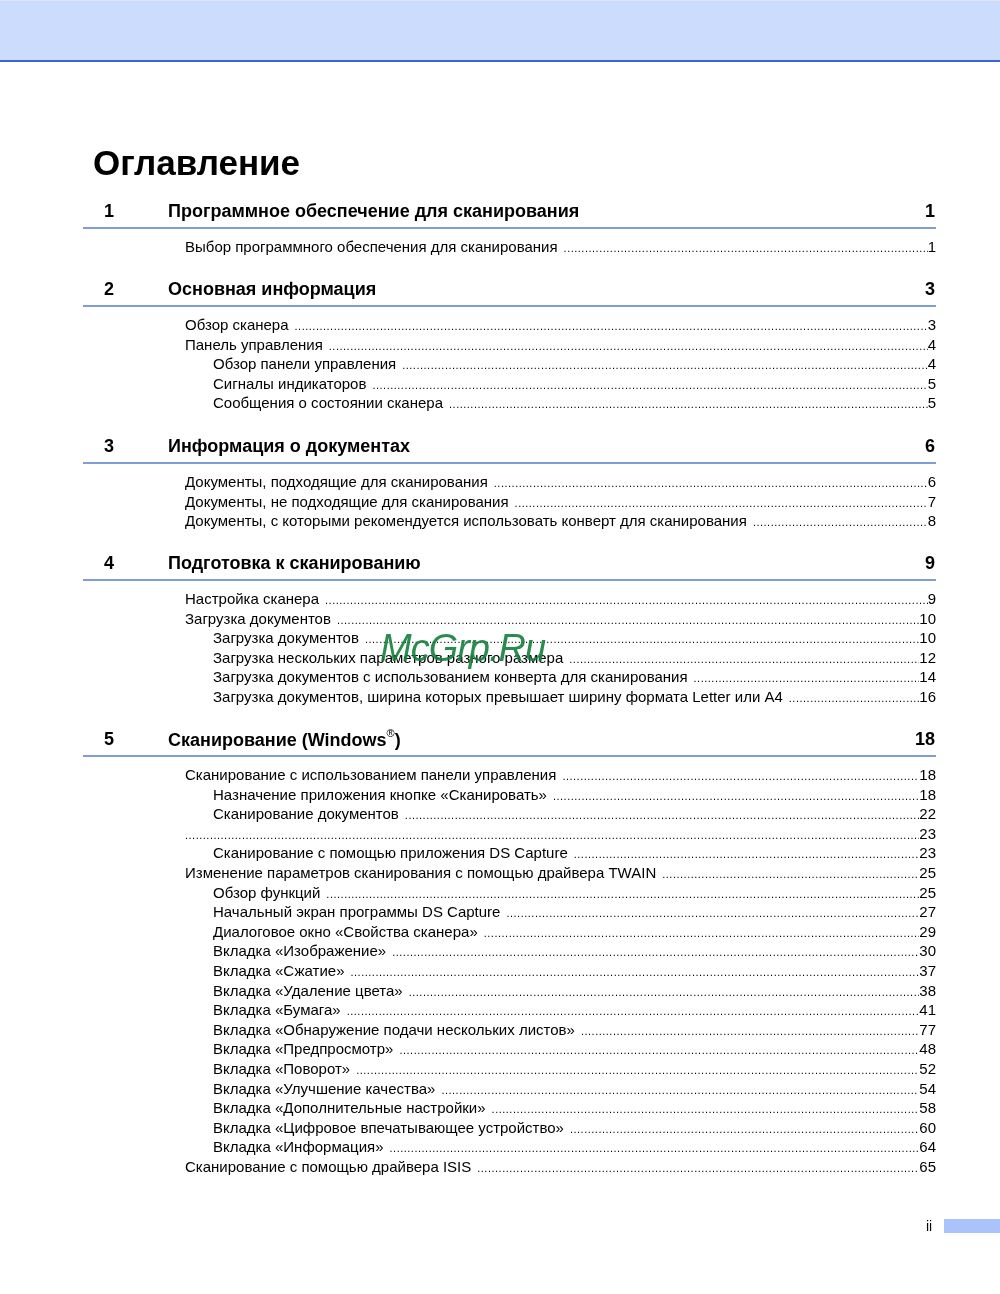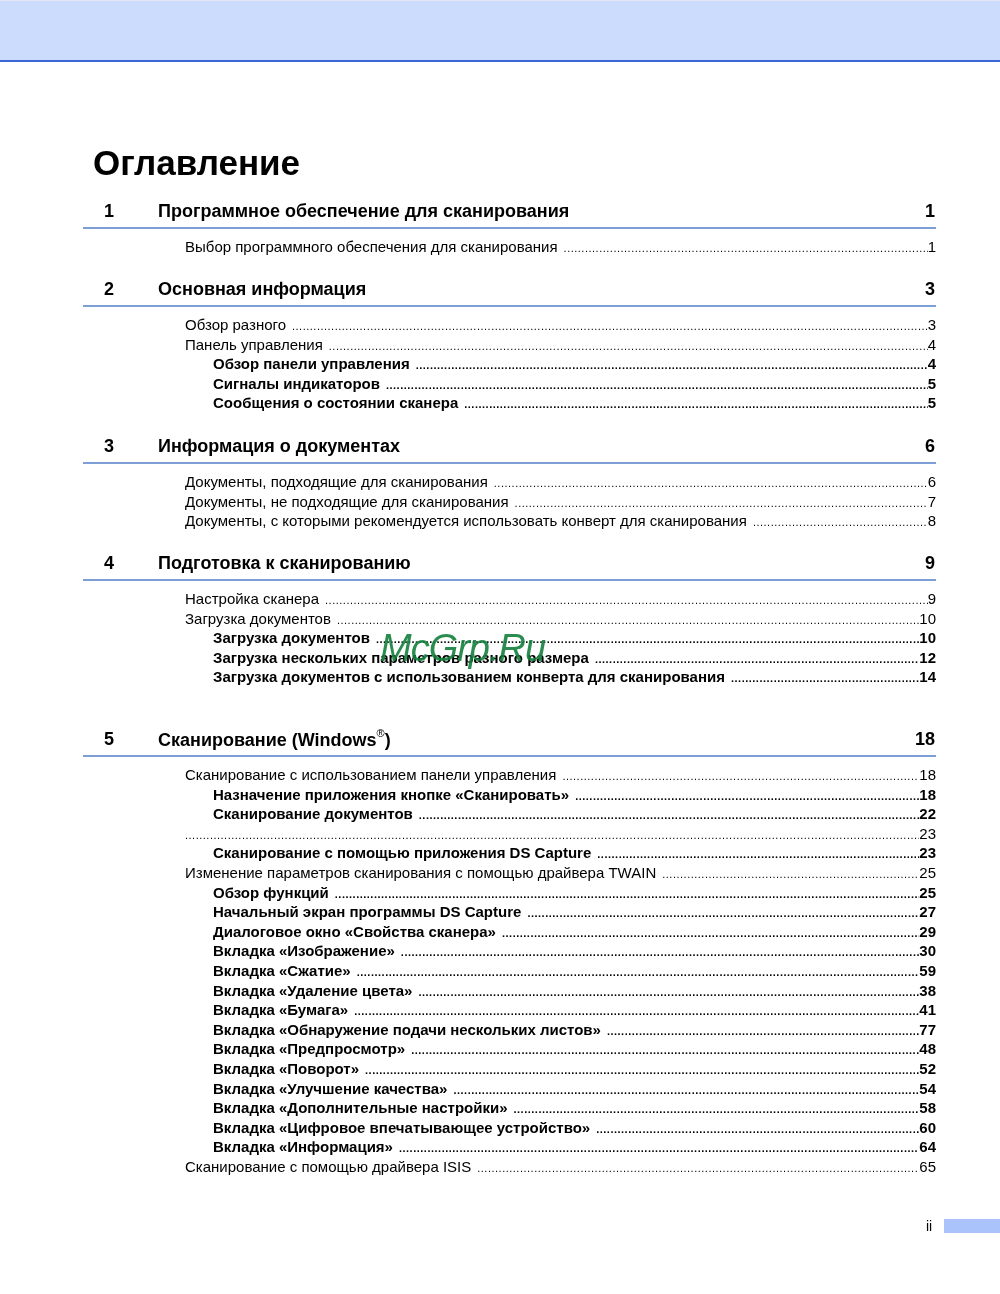--- a/index.html
+++ b/index.html
@@ -5,27 +5,27 @@
   html, body { margin: 0; padding: 0; background: #ffffff; }
   body { width: 1000px; height: 1294px; position: relative; overflow: hidden;
          font-family: "Liberation Sans", sans-serif; color: #000; }
   .topband { position: absolute; left: 0; top: 0; width: 1000px; height: 60px;
              background: #ccdcfc; border-top: 1px solid #e4e4f4; box-sizing: border-box; }
   .topline { position: absolute; left: 0; top: 60px; width: 1000px; height: 2px; background: #3a66d6; }
   .title { position: absolute; left: 84px; top: 134px; font-size: 35px; font-weight: bold; letter-spacing: 0px; }
   .chapter { position: absolute; left: 83px; width: 853px; }
   .ch-head { position: relative; height: 28px; border-bottom: 2px solid #7e9fd6; }
   .ch-num { position: absolute; left: 21px; top: 2px; font-size: 18px; font-weight: bold; }
-  .ch-title { position: absolute; left: 75px; top: 2px; font-size: 18px; font-weight: bold; text-align: center; }
+  .ch-title { position: absolute; left: 85px; top: 2px; font-size: 18px; font-weight: bold; text-align: center; }
   .ch-title sup { font-size: 11px; font-weight: normal; position: relative; top: -2px; }
   .ch-page { position: absolute; right: 1px; top: 2px; font-size: 18px; font-weight: bold; }
   .entries { margin-top: 8px; }
   .entry { position: relative; height: 19.6px; font-size: 15px; line-height: 19.6px; display: flex; align-items: baseline; }
   .entry.l1 { padding-left: 102px; }
-  .entry.l2 { padding-left: 130px; font-weight: bold; }
+  .entry.l2 { padding-left: 130px; }
   .entry .txt { white-space: nowrap; flex: 0 0 auto; padding-right: 6px; }
   .entry .dots { flex: 1 1 auto; overflow: hidden; white-space: nowrap; font-size: 11px; letter-spacing: 0.5px; }
   .entry .dots::before { content: "......................................................................................................................................................................................................................................................................................................................................................"; }
   .entry .pg { flex: 0 0 auto; text-align: right; }
   .watermark { position: absolute; left: 380px; top: 627px; font-size: 38px; color: #15803d;
                font-style: italic; opacity: 0.9; letter-spacing: -1px; }
   .footer-page { position: absolute; left: 926px; top: 1218px; font-size: 14px; font-weight: normal; }
   .footer-tab { position: absolute; left: 944px; top: 1219px; width: 56px; height: 14px; background: #abc3fb; }
 </style>
 </head>
@@ -52,21 +52,21 @@
       </div>
     </div>
     <div class="chapter" style="top: 277px;">
       <div class="ch-head">
         <span class="ch-num">2</span>
         <span class="ch-title"><span>Основная информация</span></span>
         <span class="ch-page">3</span>
       </div>
       <div class="entries">
         <div class="entry l1">
-          <span class="txt">Обзор разного</span>
+          <span class="txt">Обзор сканера</span>
           <span class="dots"></span>
           <span class="pg">3</span>
         </div>
         <div class="entry l1">
           <span class="txt">Панель управления</span>
           <span class="dots"></span>
           <span class="pg">4</span>
         </div>
         <div class="entry l2">
           <span class="txt">Обзор панели управления</span>
@@ -134,20 +134,25 @@
         <div class="entry l2">
           <span class="txt">Загрузка нескольких параметров разного размера</span>
           <span class="dots"></span>
           <span class="pg">12</span>
         </div>
         <div class="entry l2">
           <span class="txt">Загрузка документов с использованием конверта для сканирования</span>
           <span class="dots"></span>
           <span class="pg">14</span>
         </div>
+        <div class="entry l2">
+          <span class="txt">Загрузка документов, ширина которых превышает ширину формата Letter или A4</span>
+          <span class="dots"></span>
+          <span class="pg">16</span>
+        </div>
       </div>
     </div>
     <div class="chapter" style="top: 727px;">
       <div class="ch-head">
         <span class="ch-num">5</span>
         <span class="ch-title"><span>Сканирование (Windows</span><sup>®</sup><span>)</span></span>
         <span class="ch-page">18</span>
       </div>
       <div class="entries">
         <div class="entry l1">
@@ -195,21 +200,21 @@
           <span class="pg">29</span>
         </div>
         <div class="entry l2">
           <span class="txt">Вкладка «Изображение»</span>
           <span class="dots"></span>
           <span class="pg">30</span>
         </div>
         <div class="entry l2">
           <span class="txt">Вкладка «Сжатие»</span>
           <span class="dots"></span>
-          <span class="pg">59</span>
+          <span class="pg">37</span>
         </div>
         <div class="entry l2">
           <span class="txt">Вкладка «Удаление цвета»</span>
           <span class="dots"></span>
           <span class="pg">38</span>
         </div>
         <div class="entry l2">
           <span class="txt">Вкладка «Бумага»</span>
           <span class="dots"></span>
           <span class="pg">41</span>

